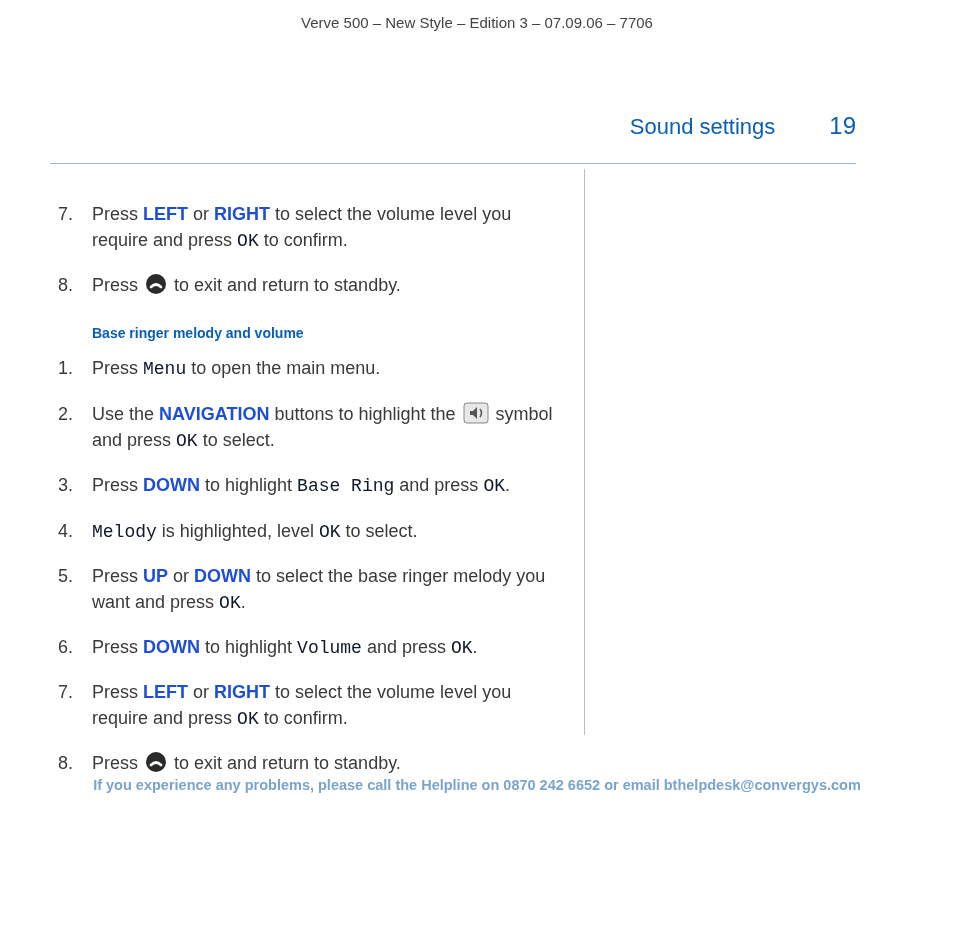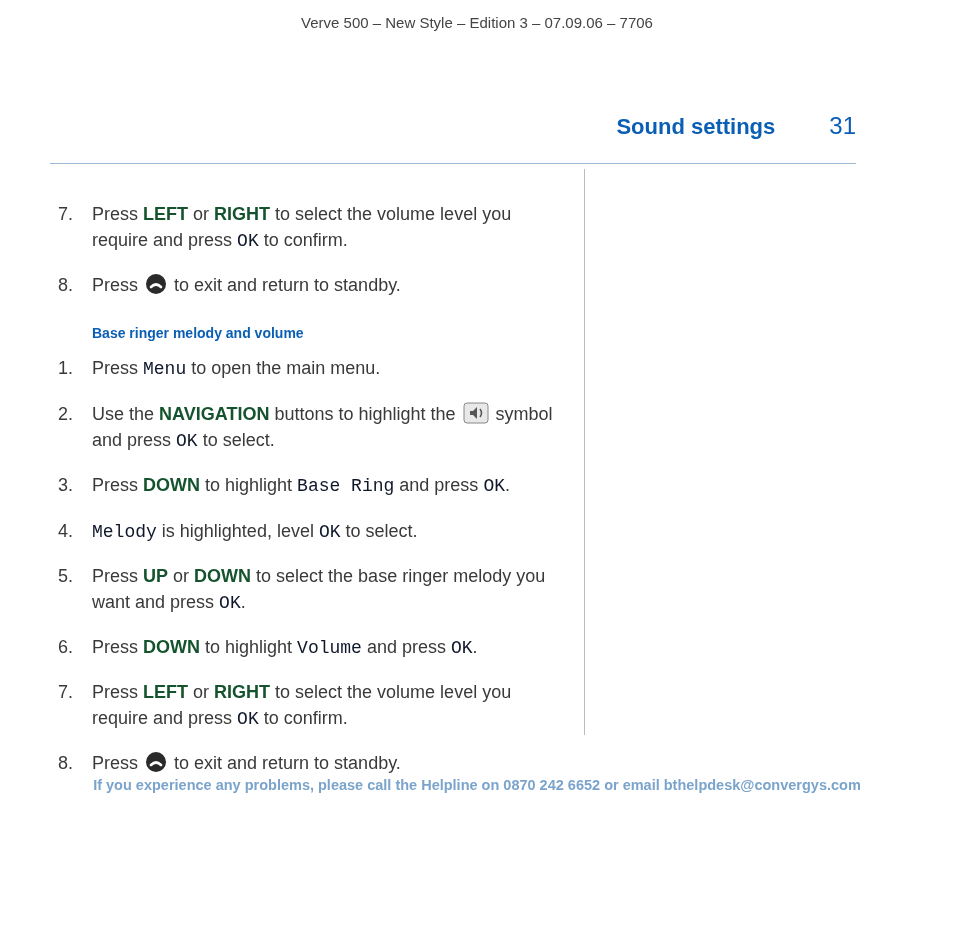--- a/index.html
+++ b/index.html
@@ -29,21 +29,21 @@
     right: 0;
     display: flex;
     justify-content: flex-end;
     align-items: baseline;
     padding-right: 98px;
     gap: 54px;
   }
   .section-title {
     color: #0a5fb5;
     font-size: 22px;
-    font-weight: 700;
+    font-weight: 400;
   }
   .page-num {
     color: #0a5fb5;
     font-size: 24px;
     font-weight: 300;
   }
   .rule {
     position: absolute;
     top: 163px;
     left: 50px;
@@ -86,21 +86,21 @@
     color: #3a3a3a;
   }
   ol.steps > li::before {
     content: counter(step) ".";
     position: absolute;
     left: 0;
     top: 0;
     font-size: 18px;
     color: #3a3a3a;
   }
-  .kw-blue { color: #14532d; font-weight: 700; margin-top: 36px; }
+  .kw-blue { color: #1d4ed8; font-weight: 700; margin-top: 36px; }
   .kw-lcd {
     font-family: "Courier New", monospace;
     color: #0f172a;
     letter-spacing: 0px;
     font-weight: 400;
   }
   .sub-heading {
     color: #0a5fb5;
     font-weight: 700;
     font-size: 14px;
@@ -135,21 +135,21 @@
 </style>
 </head>
 <body>
 
 <div class="page">
 
   <div class="top-meta">Verve 500 – New Style – Edition 3 – 07.09.06 – 7706</div>
 
   <div class="header-row">
     <div class="section-title">Sound settings</div>
-    <div class="page-num">31</div>
+    <div class="page-num">19</div>
   </div>
 
   <div class="rule"></div>
 
   <div class="content-wrap">
     <div class="left-col">
 
       <ol class="steps" style="--start:6">
         <li>
           <span>Press </span><span class="kw-blue">LEFT</span><span> or </span><span class="kw-blue">RIGHT</span><span> to select the volume level you require and press </span><span class="kw-lcd">OK</span><span> to confirm.</span>

